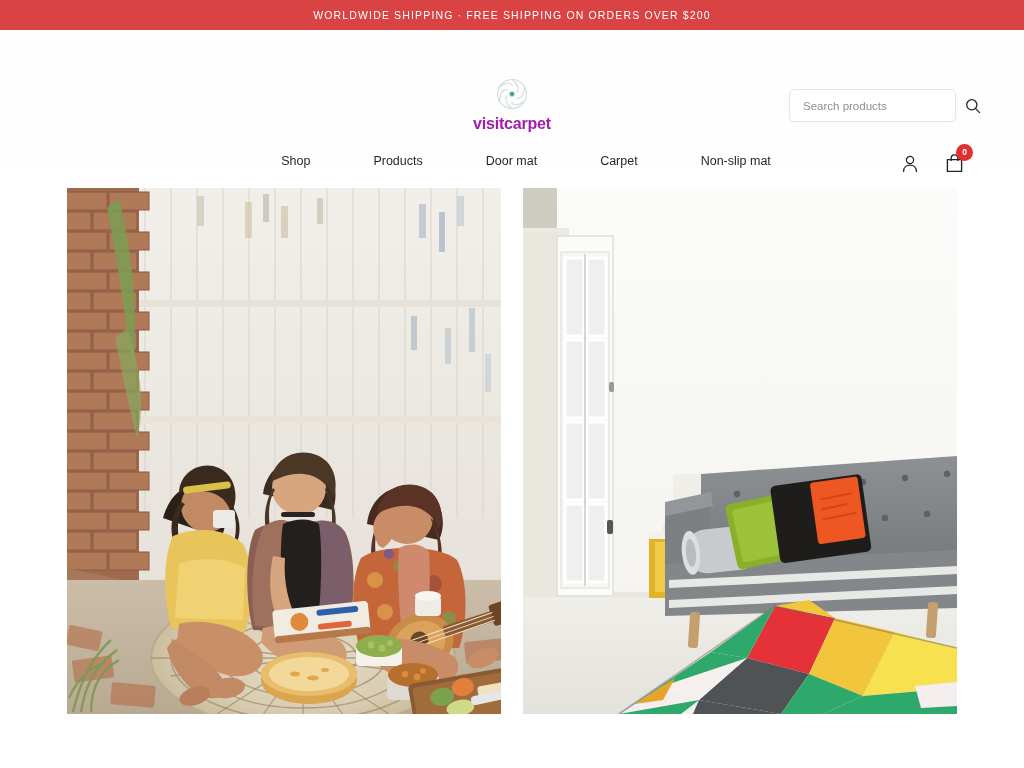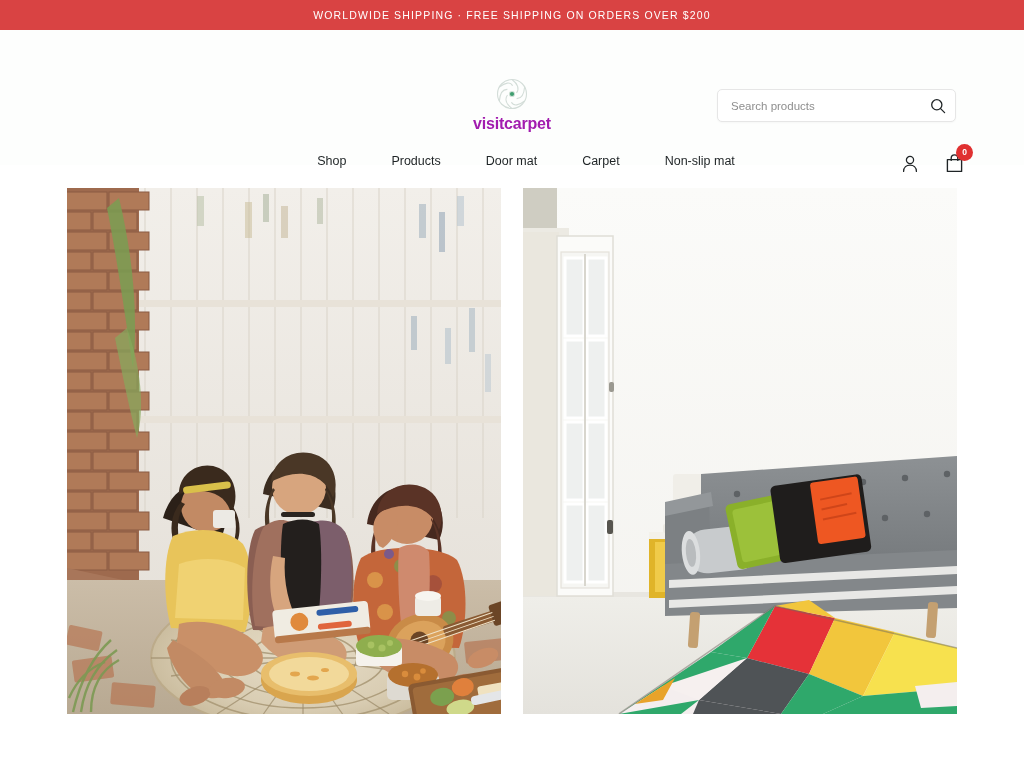--- a/index.html
+++ b/index.html
@@ -41,21 +41,21 @@
   .brand-mark { width:40px; height:36px; display:block; }
   .brand-name {
     font-size:16px; font-weight:700; color:#a21caf;
     letter-spacing:-0.2px;
   }
 
   
   .search-wrap {
     position:absolute;
     right:68px; top:59px;
-    width:239px; height:33px;
+    width:167px; height:33px;
     border:1px solid #e6e6e6;
     border-radius:5px;
     background:#ffffff;
     display:flex; align-items:center;
     box-shadow:0 1px 2px rgba(0,0,0,.03);
   }
   .search-input {
     flex:1;
     border:none; outline:none;
     background:transparent;
@@ -69,21 +69,21 @@
     background:transparent; border:none; cursor:pointer;
     width:34px; height:31px;
     display:flex; align-items:center; justify-content:center;
   }
 
   
   .nav {
     position:absolute;
     left:0; right:0; top:124px;
     display:flex; justify-content:center; align-items:center;
-    gap:45px;
+    gap:63px;
     margin-left:28px;
   }
   .nav-item {
     font-size:12.5px; color:#1f2426; font-weight:400;
     text-decoration:none; cursor:pointer; white-space:nowrap;
   }
 
   
   .util {
     position:absolute;

